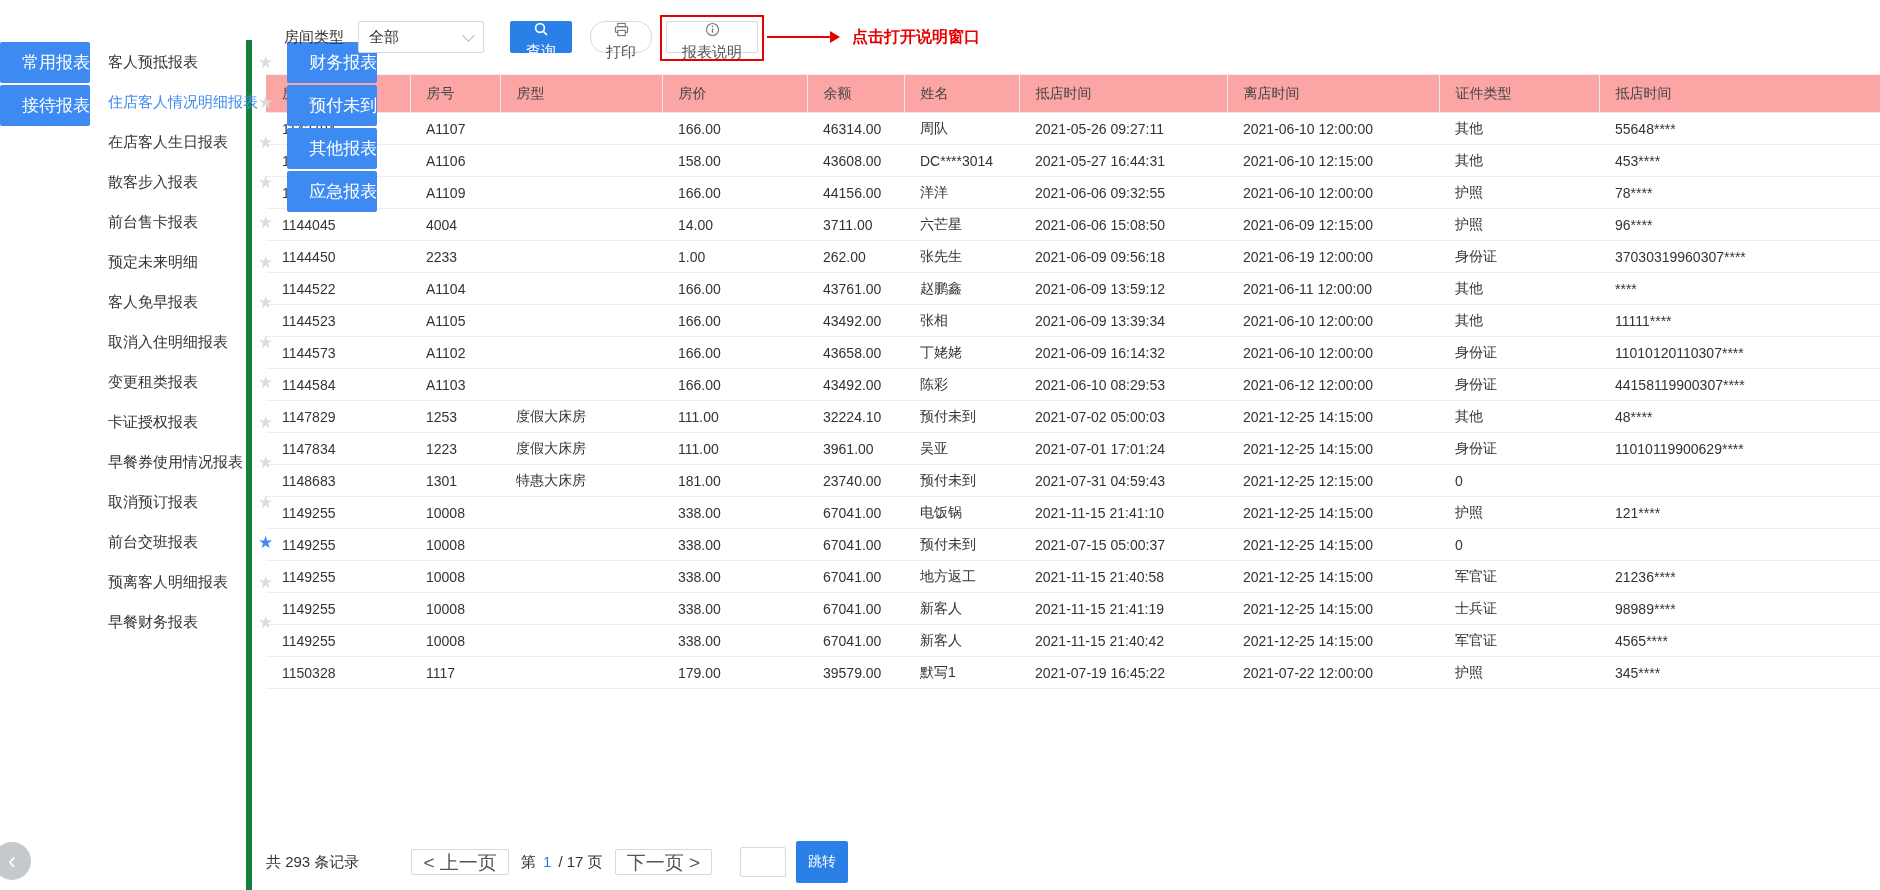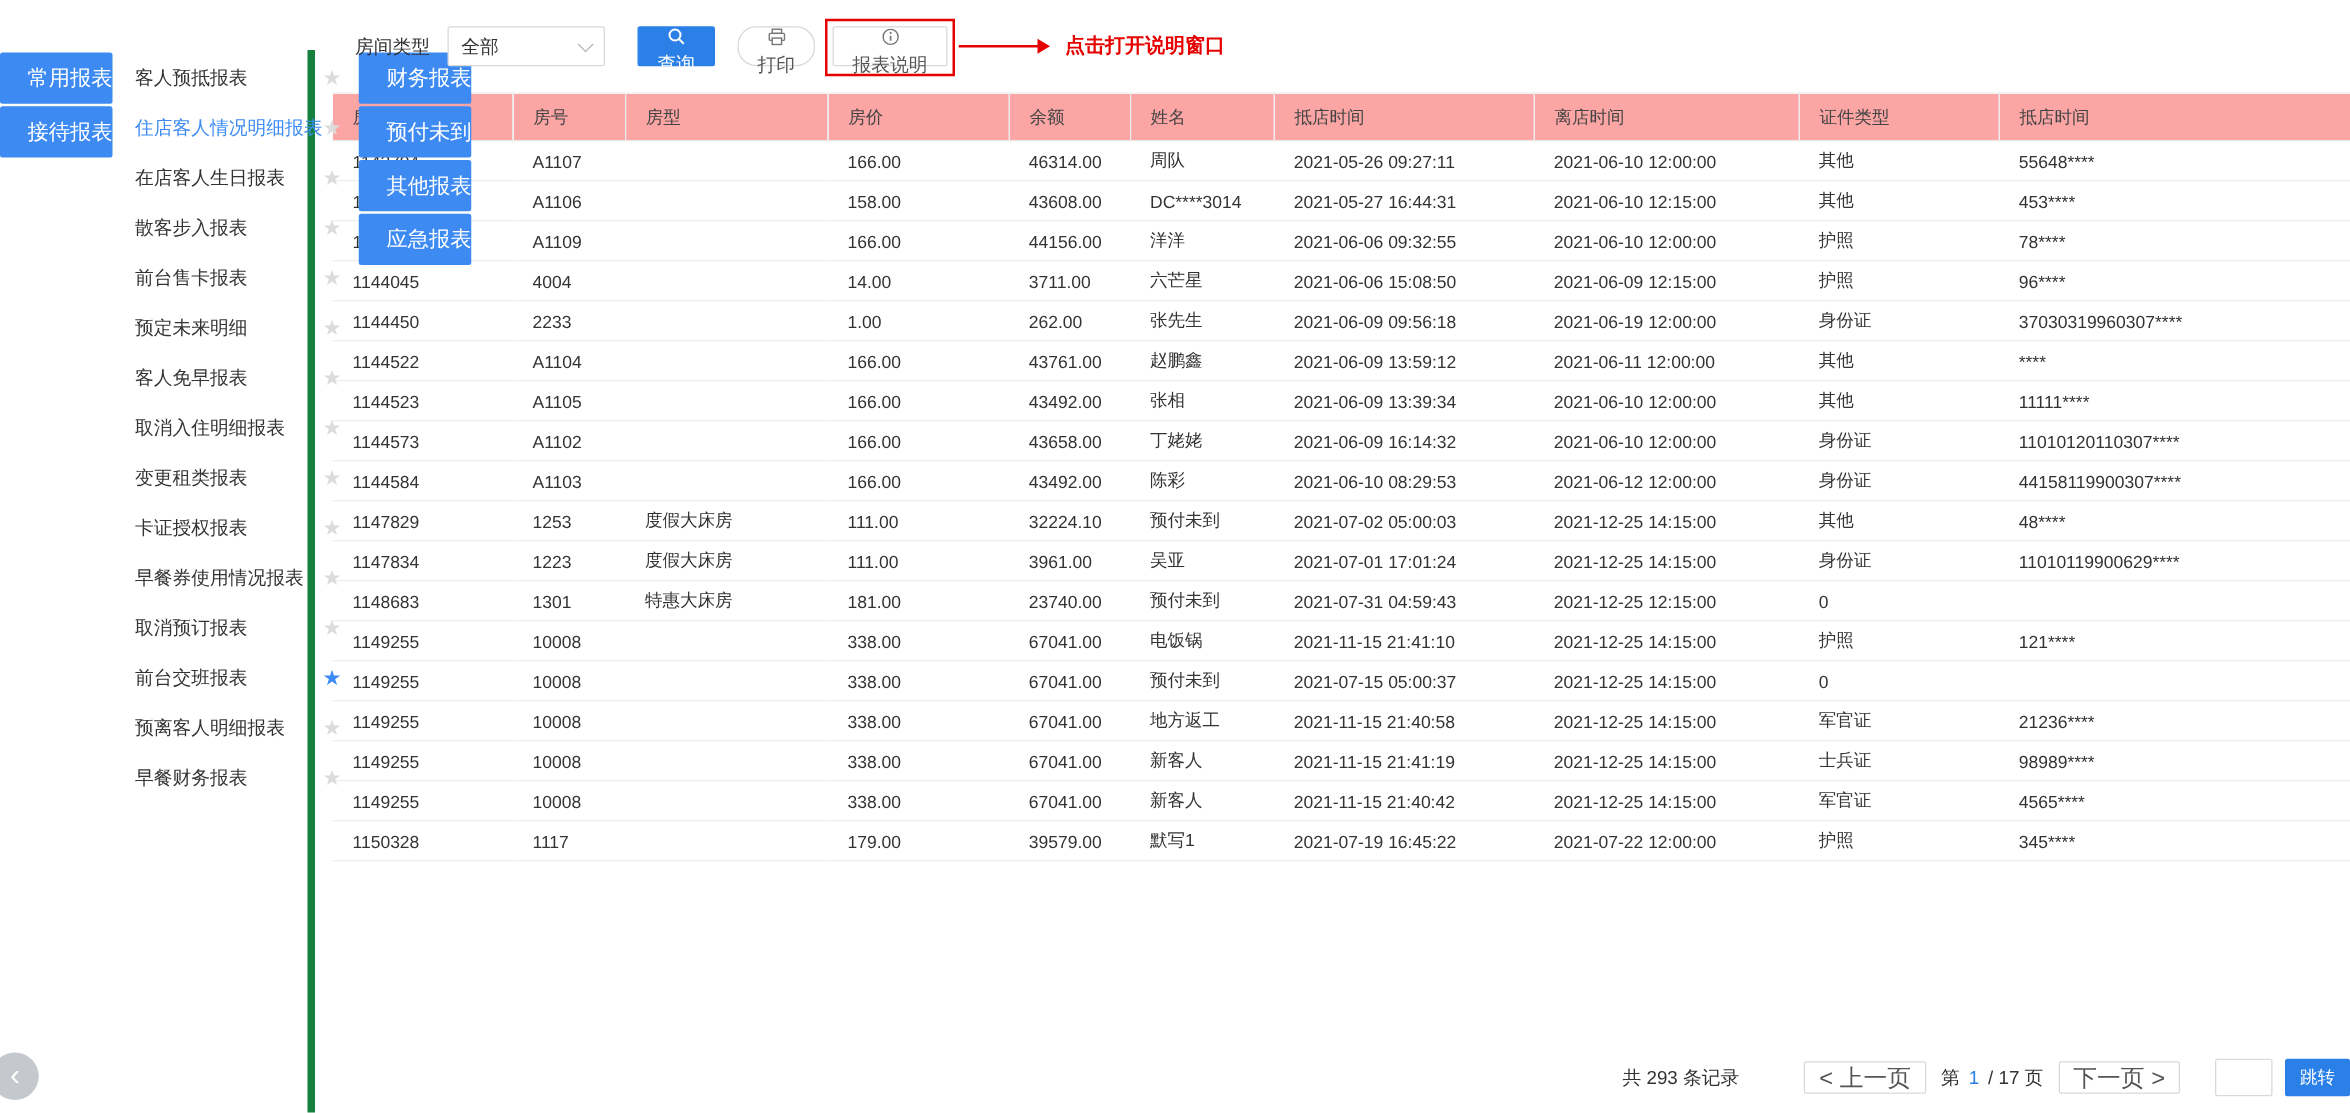--- a/index.html
+++ b/index.html
@@ -94,36 +94,36 @@
   .report-table th:nth-child(4), .report-table td:nth-child(4) { width: 145px; }
   .report-table th:nth-child(5), .report-table td:nth-child(5) { width: 97px; }
   .report-table th:nth-child(6), .report-table td:nth-child(6) { width: 115px; }
   .report-table th:nth-child(7), .report-table td:nth-child(7) { width: 208px; }
   .report-table th:nth-child(8), .report-table td:nth-child(8) { width: 212px; }
   .report-table th:nth-child(9), .report-table td:nth-child(9) { width: 160px; }
 
   
   .footer-spacer { flex: 1 1 auto; }
   .pagination {
-    flex: 0 0 56px; display: flex; align-items: center; justify-content: flex-end;
+    flex: 0 0 56px; display: flex; align-items: center; justify-content: flex-start;
     font-size: 15px; color: #333;
   }
   .record-count { margin-right: 52px; white-space: nowrap; }
   .pg-btn {
     height: 26px; padding: 0 11px; border: 1px solid #d9d9d9; border-radius: 2px;
     background: #fff; font-size: 19px; color: #555; cursor: pointer; font-family: inherit; white-space: nowrap;
   }
   .page-indicator { margin: 0 12px; white-space: nowrap; }
   .page-current { color: #2b80e8; margin: 0 3px; }
   .jump-input {
     width: 46px; height: 30px; border: 1px solid #d9d9d9; border-radius: 2px;
     margin-left: 28px; padding: 0 6px; font-size: 14px; font-family: inherit; outline: none;
   }
   .jump-btn {
-    height: 30px; padding: 0 12px; margin-left: 10px; border: none; border-radius: 2px;
+    height: 42px; padding: 0 12px; margin-left: 10px; border: none; border-radius: 2px;
     background: #2b80e8; color: #fff; font-size: 14px; cursor: pointer; font-family: inherit;
   }
 </style>
 </head>
 <body>
 
 <div class="app">
 
   <aside class="sidebar">
     <div>

